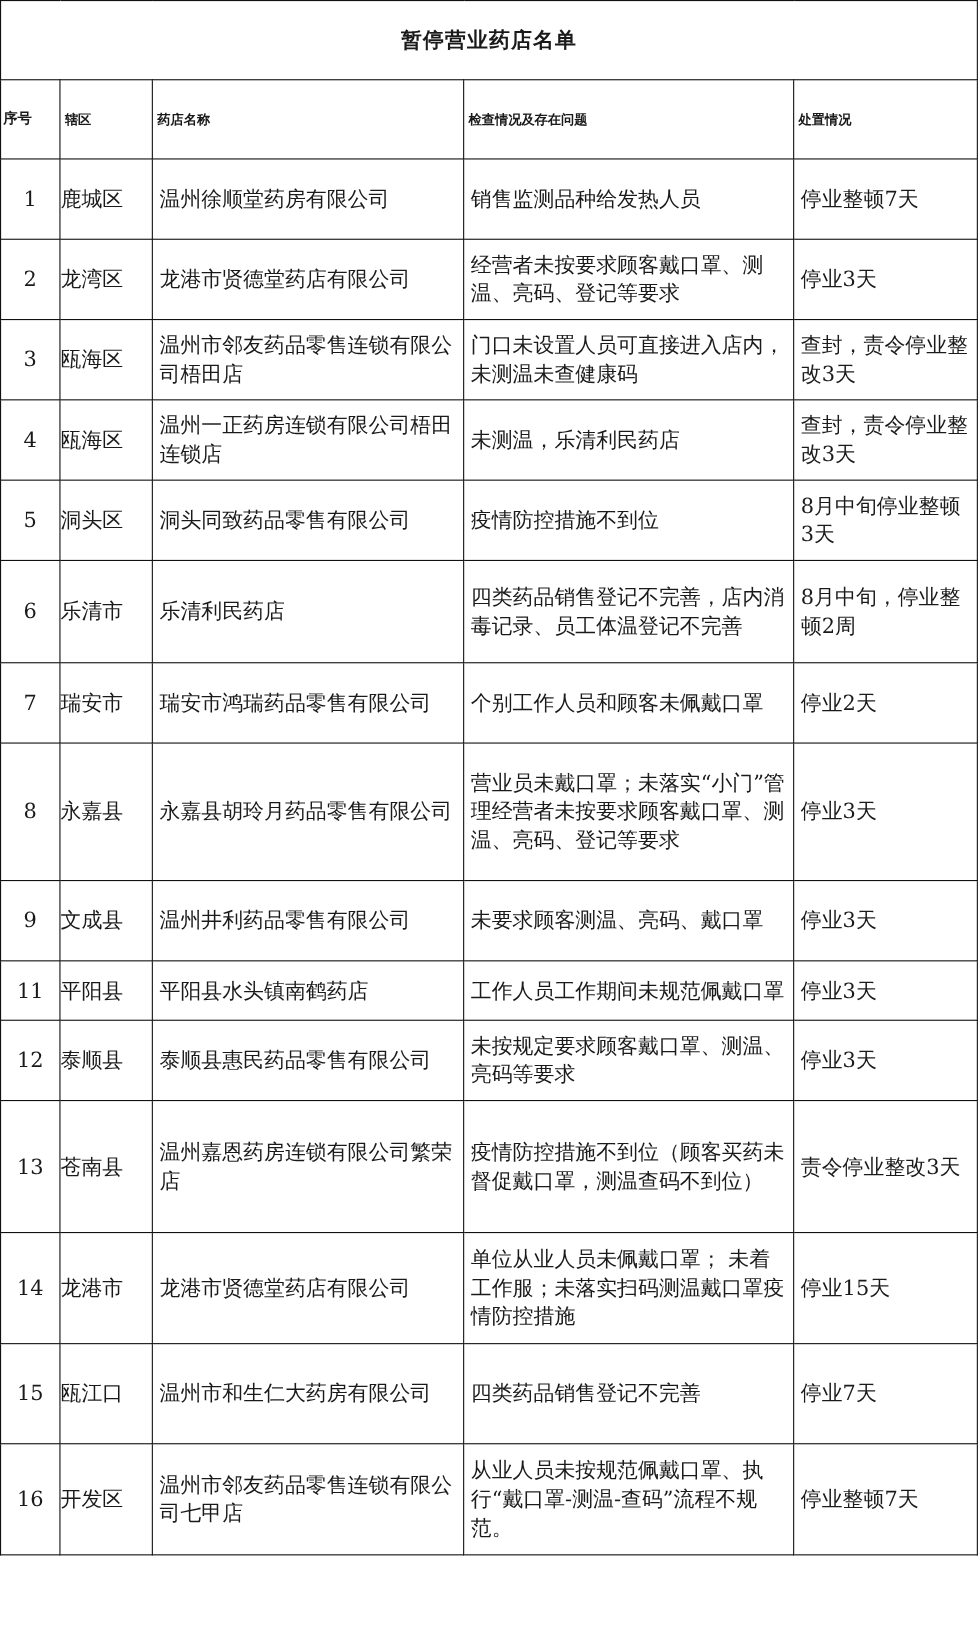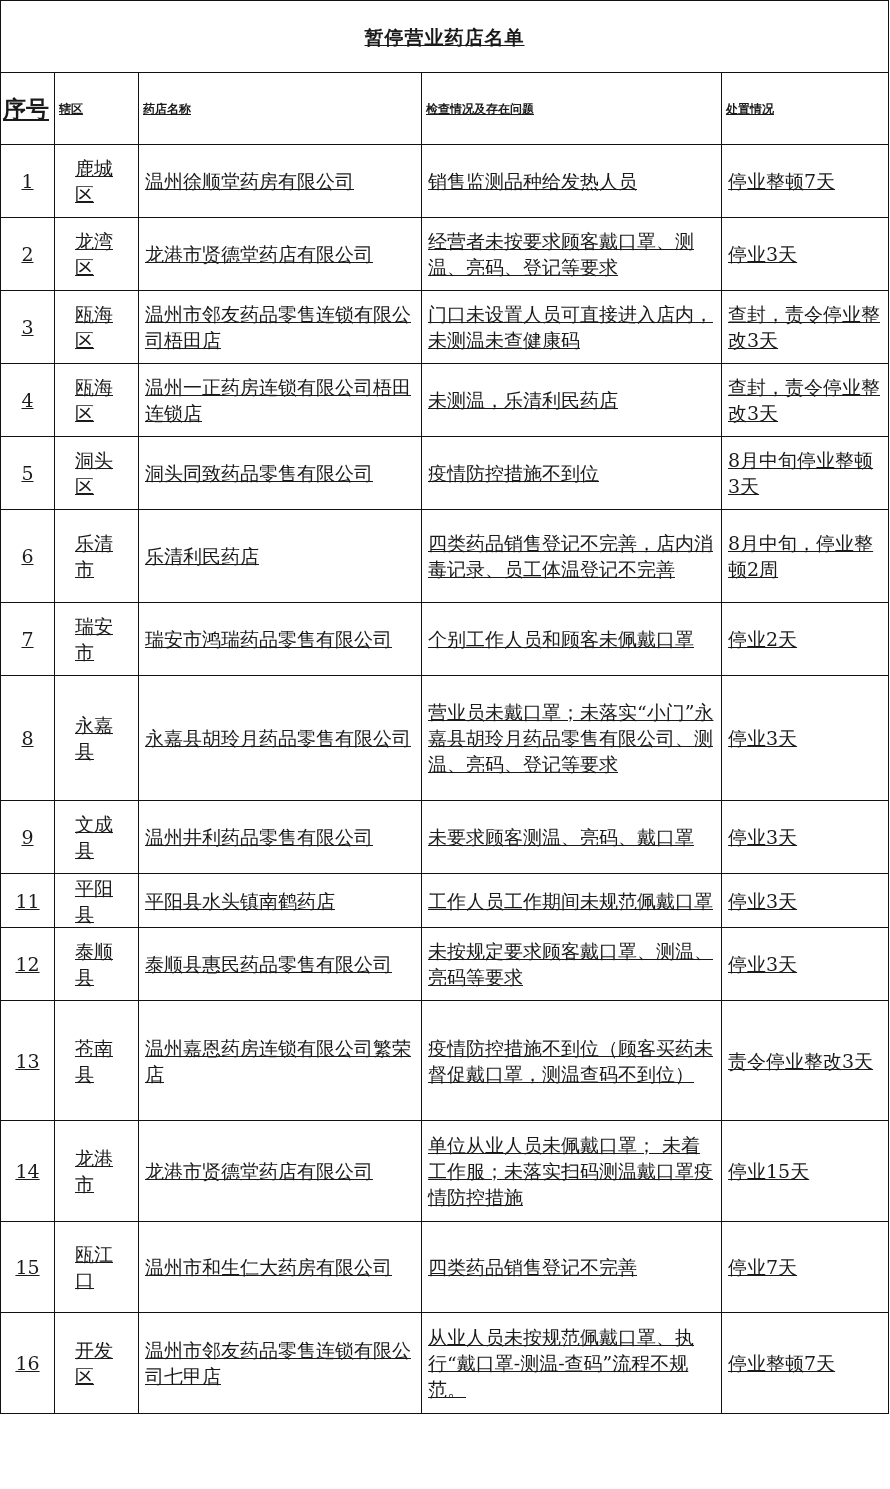--- a/index.html
+++ b/index.html
@@ -3,21 +3,20 @@
 <meta charset="utf-8">
 <style>
   html, body { margin: 0; padding: 0; background: #ffffff; }
   body { width: 890px; height: 1489px; overflow: hidden; }
   .sheet {
     position: relative;
     width: 888px;
     margin: 0;
     font-family: "DejaVu Serif", "Liberation Serif", serif;
     color: #1a1a1a;
-    text-decoration: underline;
   }
   table {
     border-collapse: collapse;
     table-layout: fixed;
     width: 888px;
   }
   td, th {
     border: 1.5px solid #111;
     padding: 0 6px;
     font-size: 19px;
@@ -33,23 +32,23 @@
     font-size: 19px;
     font-weight: bold;
     letter-spacing: 1px;
   }
   .head-row th {
     height: 71px;
     font-size: 12px;
     font-weight: bold;
     padding-left: 4px;
   }
-  .head-row th.c-no { padding: 0 2px; font-size: 23px; }
+  .head-row th.c-no { padding: 0 2px; font-size: 13px; }
   td.c-no { text-align: center; padding: 0 2px; }
-  td.c-dist { padding: 0 20px; }
+  td.c-dist { padding: 0 0; }
   col.w-no { width: 54px; }
   col.w-dist { width: 84px; }
   col.w-name { width: 283px; }
   col.w-issue { width: 300px; }
   col.w-action { width: 167px; }
 </style>
 </head>
 <body>
 
 <div class="sheet">
@@ -120,21 +119,21 @@
           <td class="c-no">7</td>
           <td class="c-dist">瑞安市</td>
           <td class="c-name">瑞安市鸿瑞药品零售有限公司</td>
           <td class="c-issue">个别工作人员和顾客未佩戴口罩</td>
           <td class="c-action">停业2天</td>
         </tr>
         <tr style="height: 125px;">
           <td class="c-no">8</td>
           <td class="c-dist">永嘉县</td>
           <td class="c-name">永嘉县胡玲月药品零售有限公司</td>
-          <td class="c-issue">营业员未戴口罩；未落实“小门”永嘉县胡玲月药品零售有限公司、测温、亮码、登记等要求</td>
+          <td class="c-issue">营业员未戴口罩；未落实“小门”管理经营者未按要求顾客戴口罩、测温、亮码、登记等要求</td>
           <td class="c-action">停业3天</td>
         </tr>
         <tr style="height: 73px;">
           <td class="c-no">9</td>
           <td class="c-dist">文成县</td>
           <td class="c-name">温州井利药品零售有限公司</td>
           <td class="c-issue">未要求顾客测温、亮码、戴口罩</td>
           <td class="c-action">停业3天</td>
         </tr>
         <tr style="height: 54px;">

